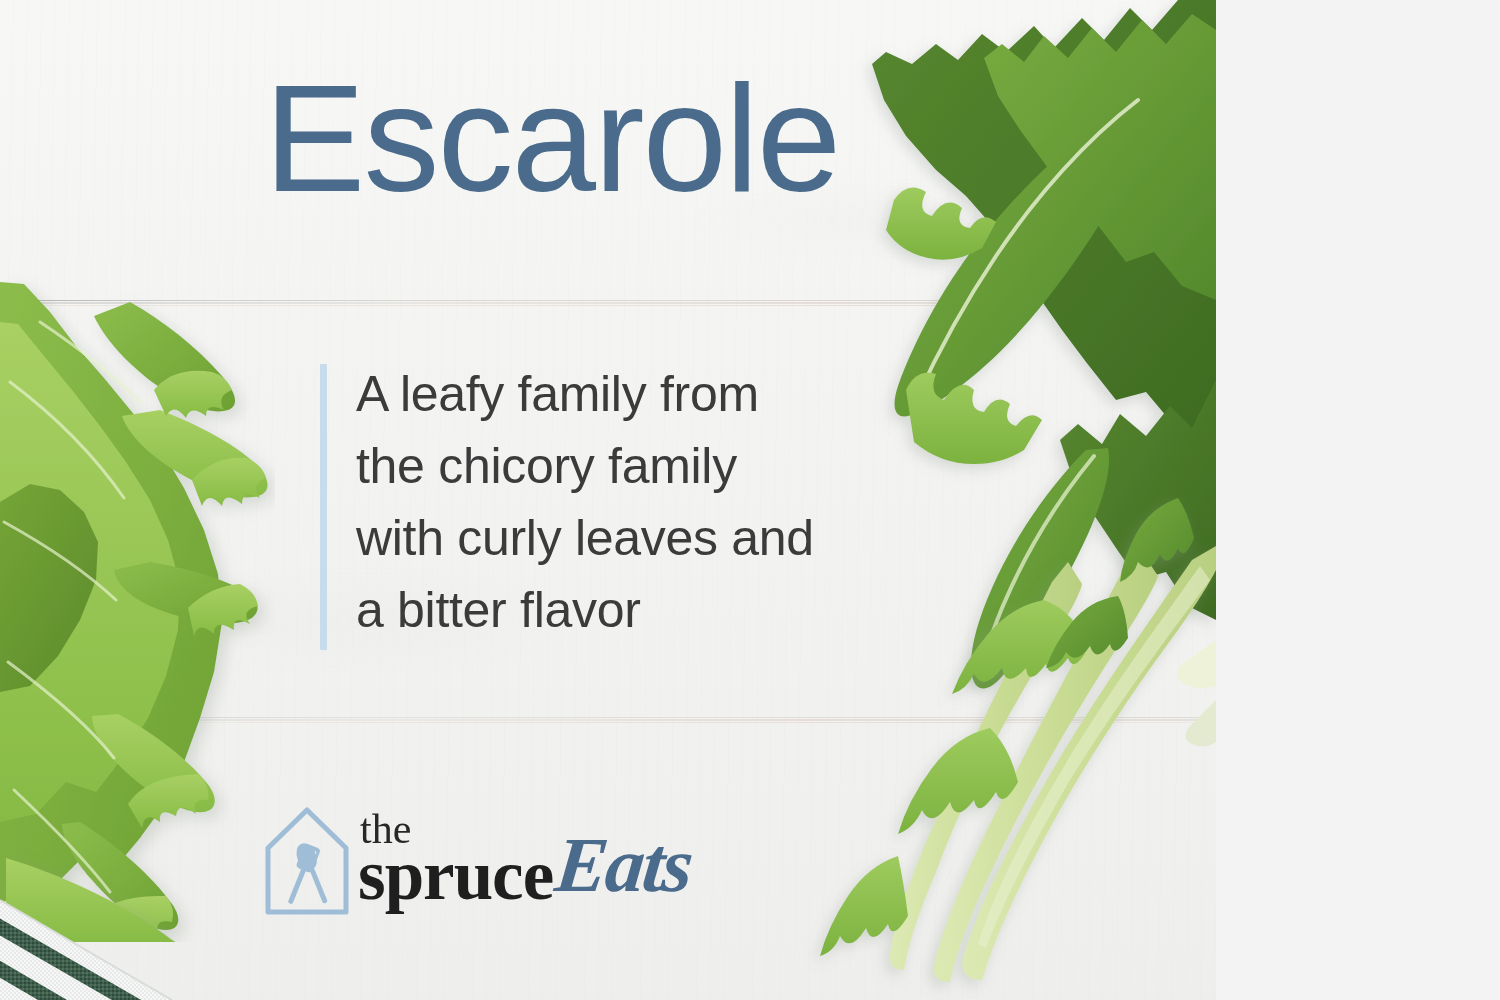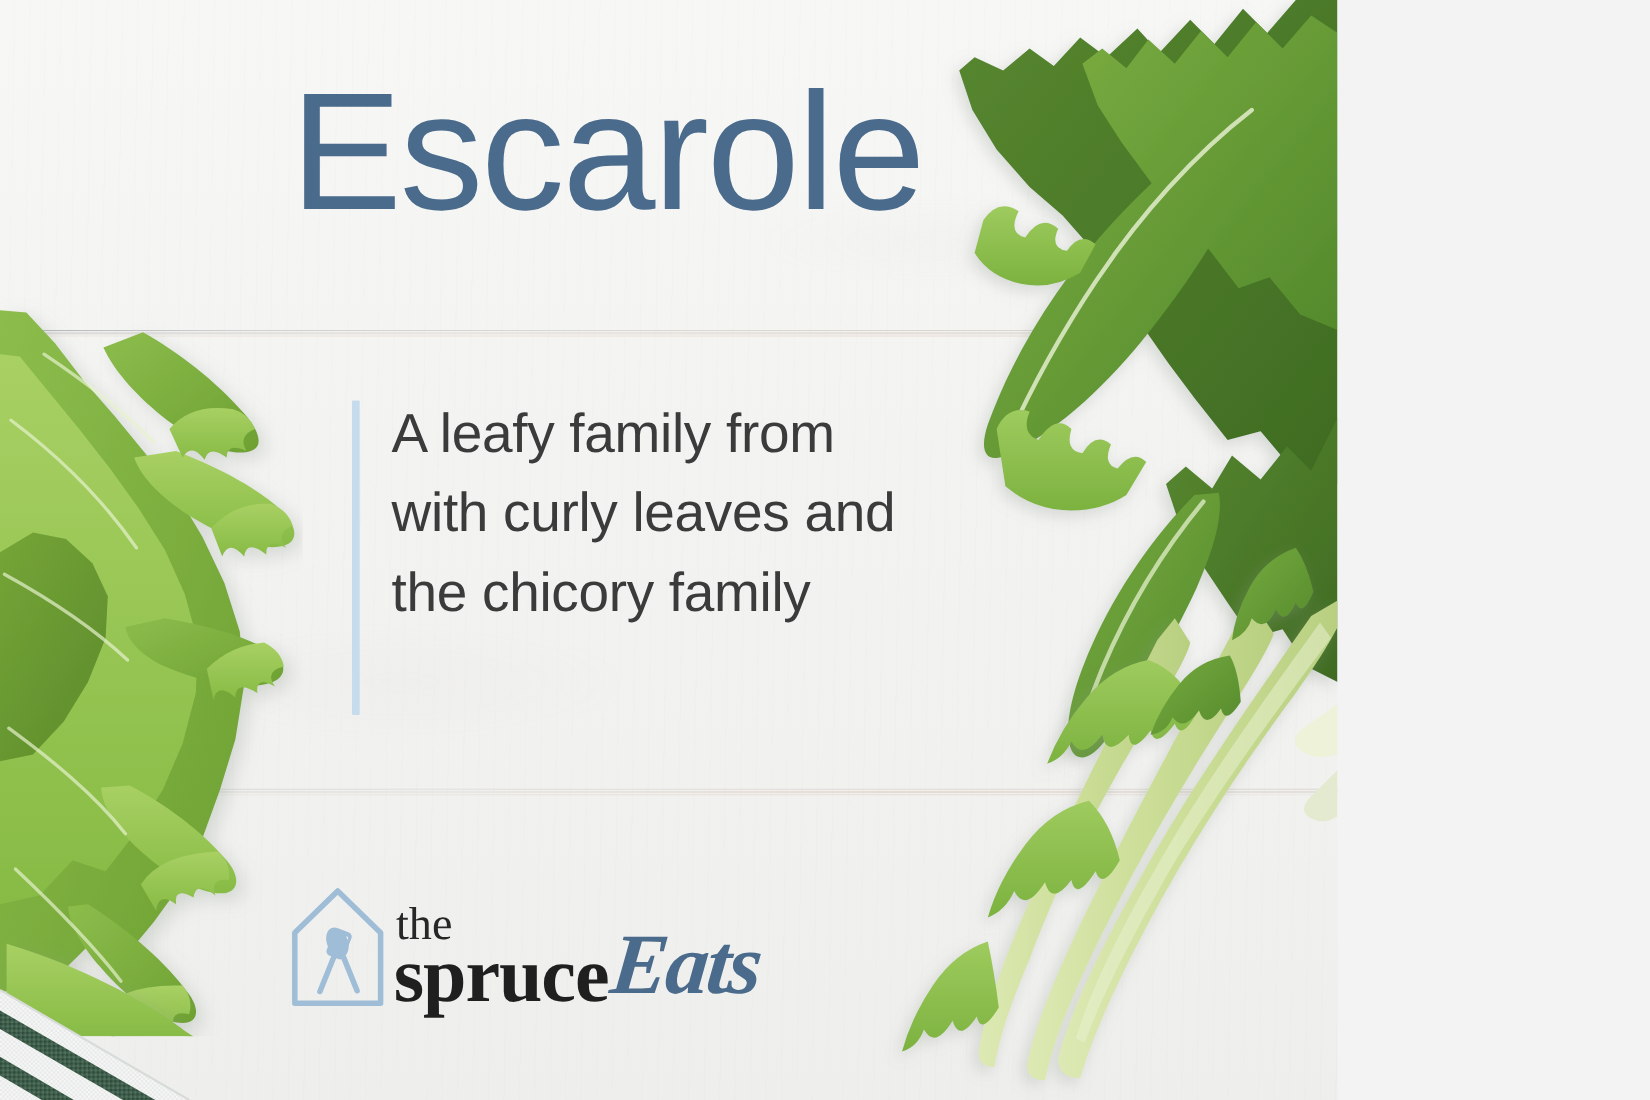--- a/index.html
+++ b/index.html
@@ -45,21 +45,21 @@
   #desc{
     position:absolute;left:356px;top:358px;width:680px;
     font-size:50px;line-height:72px;color:#3b3b3b;font-weight:400;
     letter-spacing:-.3px;
   }
   #desc .ln{display:block;white-space:nowrap;}
 
   
   #logo{position:absolute;left:264px;top:802px;width:420px;height:118px;}
   #logo-mark{position:absolute;left:0;top:2px;width:86px;height:112px;}
-  #logo-word{position:absolute;left:96px;top:12px;width:330px;height:118px;}
+  #logo-word{position:absolute;left:96px;top:0px;width:330px;height:118px;}
   #word-the{
     position:absolute;left:0;top:6px;font-family:"Liberation Serif",serif;
     font-size:42px;color:#272727;line-height:1;
   }
   #word-spruce{
     position:absolute;left:-2px;top:38px;font-family:"Liberation Serif",serif;
     font-size:71px;font-weight:700;color:#1f1f1f;line-height:1;letter-spacing:-1px;
   }
   #word-eats{
     position:absolute;left:196px;top:24px;font-family:"Liberation Serif",serif;
@@ -255,22 +255,23 @@
     </g>
     <path d="M0 30 L172 130" stroke="#d8dcd8" stroke-width="2" fill="none"></path>
   </svg>
 
   <div id="title">Escarole</div>
 
   <div id="accent-bar"></div>
 
   <div id="desc">
     <span class="ln">A leafy family from</span>
+    <span class="ln">the chicory family</span>
     <span class="ln">with curly leaves and</span>
-    <span class="ln">the chicory family</span>
+    <span class="ln">a bitter flavor</span>
   </div>
 
   <div id="logo">
     <svg id="logo-mark" viewBox="0 0 86 112">
 
       <path d="M4 44 L43 6 L82 44 L82 108 L4 108 Z" fill="none" stroke="#9fbdd6" stroke-width="5" stroke-linejoin="round" stroke-linecap="round"></path>
 
       <g fill="#9fbdd6">
 
         <g transform="rotate(22 43 72)">

